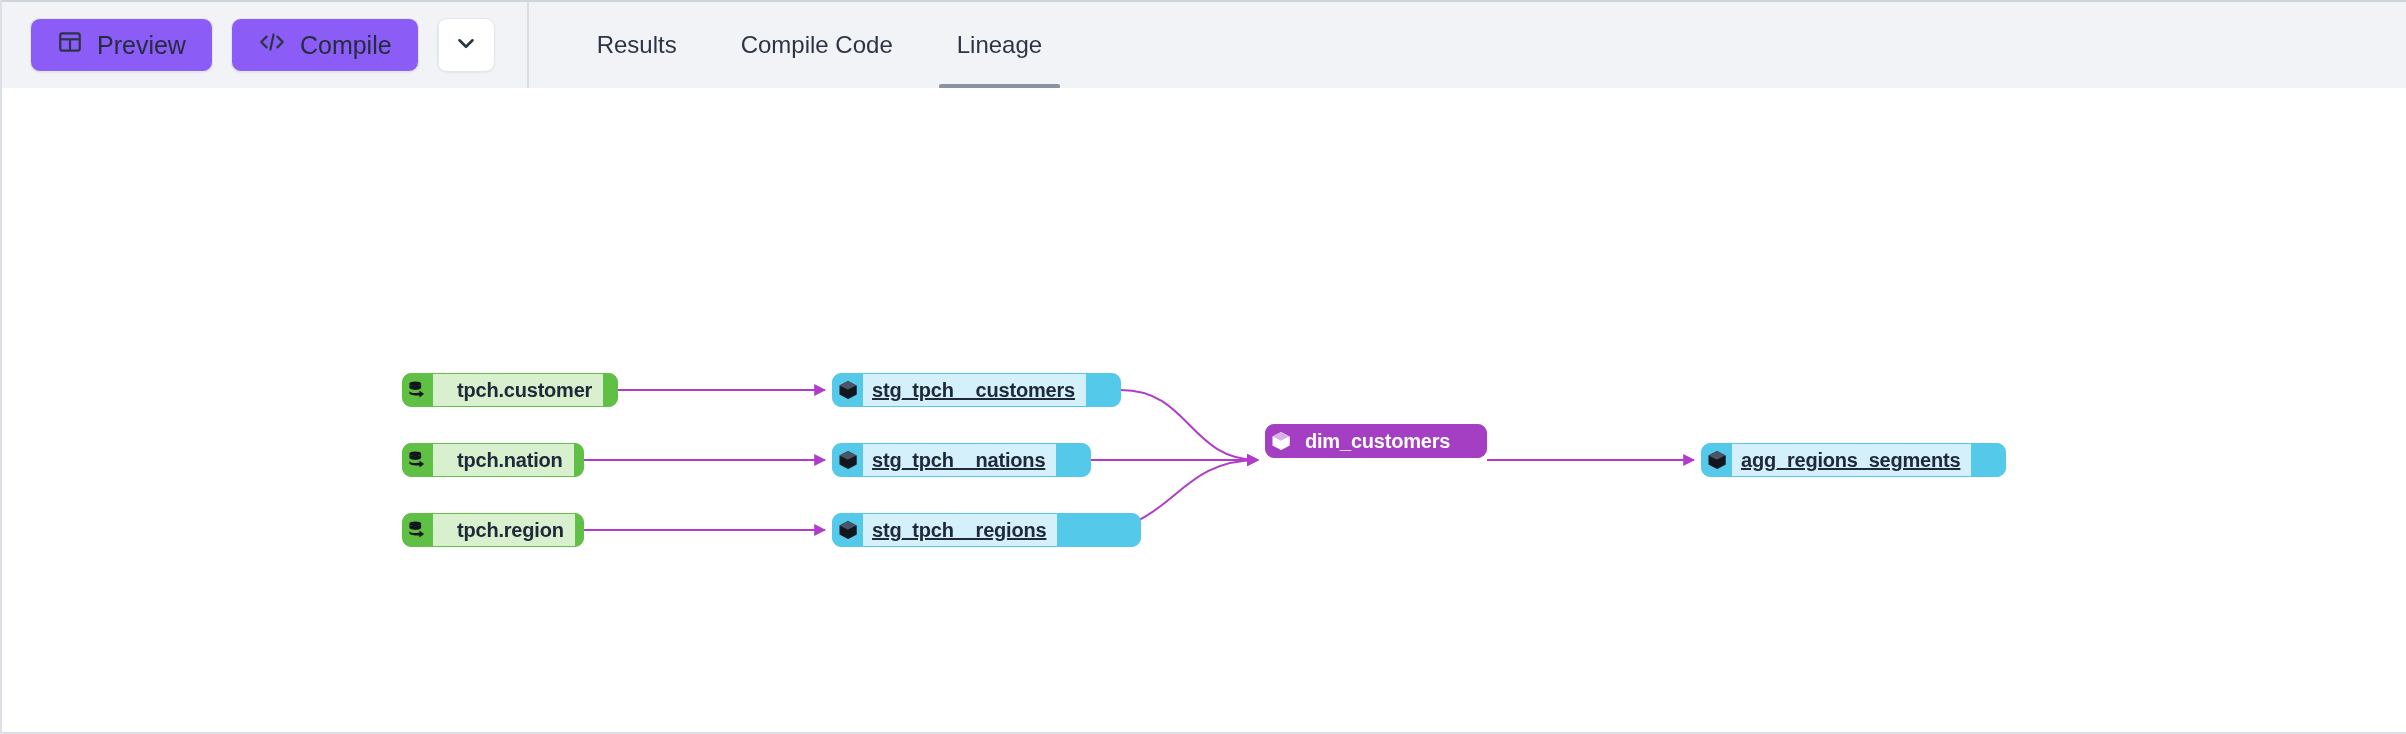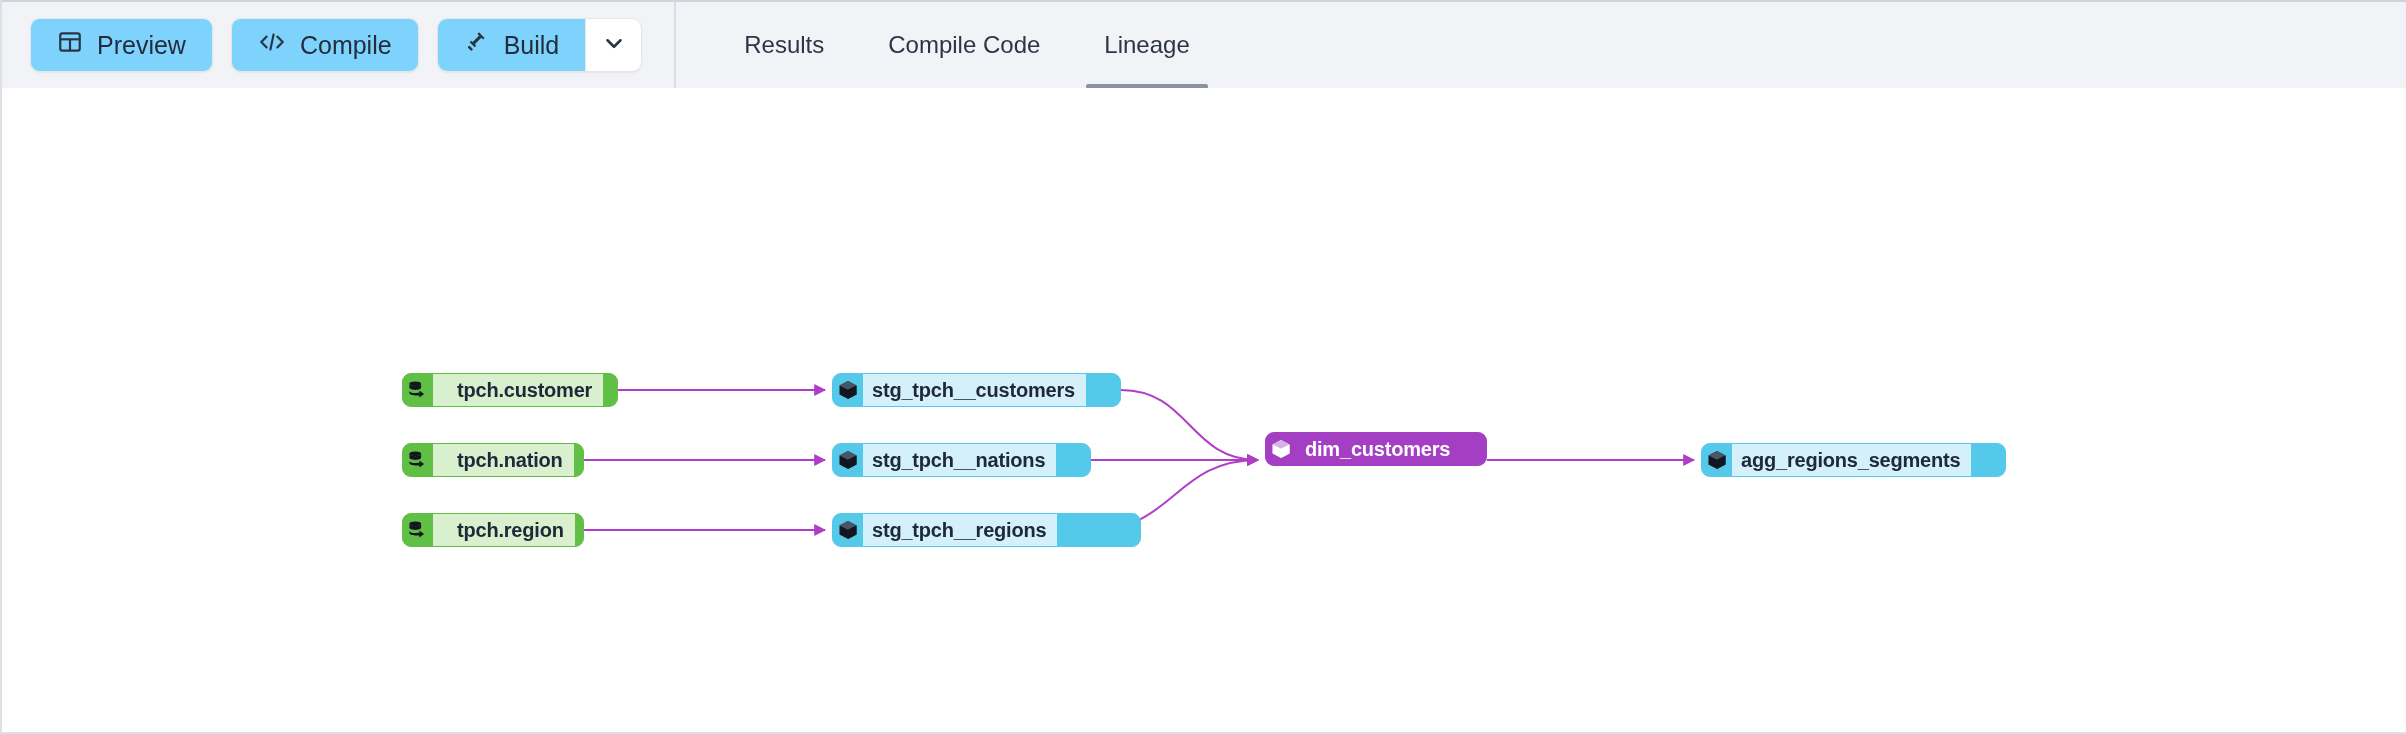--- a/index.html
+++ b/index.html
@@ -33,21 +33,21 @@
     margin-left: 28px;
     gap: 18px;
     height: 100%;
   }
   .btn {
     display: flex;
     align-items: center;
     gap: 14px;
     height: 54px;
     padding: 12px 26px;
-    background: #7dd3fc;
+    background: #8b5cf6;
     border: 1px solid #e3e6ea;
     border-radius: 10px;
     box-shadow: 0 1px 2px rgba(16,24,40,0.06);
     color: #242c3d;
     font-size: 25px;
     white-space: nowrap;
     cursor: pointer;
   }
   .btn-split {
     display: flex;
@@ -199,21 +199,21 @@
   }
 
   
   .node.source { background: #60bf45; border: 1px solid #60bf45; }
   .node.source .ico { background: #60bf45; }
   .node.source .lbl { background: #d8f0cd; color: #20293a; padding-left: 24px; }
 
   
   .node.model { background: #55c9ea; border: 1px solid #55c9ea; }
   .node.model .ico { background: #55c9ea; }
-  .node.model .lbl { background: #d3f0fb; color: #20293a; }
+  .node.model .lbl { background: #d3f0fb; color: #20293a; text-decoration: underline; }
 
   
   .node.selected { background: #a43fc4; border: 1px solid #a43fc4; }
   .node.selected .ico { background: #a43fc4; }
   .node.selected .lbl { background: #a43fc4; color: #ffffff; }
 </style>
 </head>
 <body>
 
 <div id="app">
@@ -238,29 +238,20 @@
           <svg width="28" height="26" viewBox="0 0 26 24" fill="none" stroke="#2b3445" stroke-width="2" stroke-linecap="round" stroke-linejoin="round">
             <polyline points="8,7 3,12 8,17"></polyline>
             <polyline points="18,7 23,12 18,17"></polyline>
             <line x1="14.5" y1="5" x2="11.5" y2="19"></line>
           </svg>
         </span>
         <span>Compile</span>
       </div>
 
       <div class="btn-split">
-        <div class="btn">
-          <span>
-            <svg width="26" height="26" viewBox="0 0 24 24" fill="#2b3445">
-              <path d="M13.8 3.1l-1.4 1.4 1.6 1.6-6.0 6.0-1.3-1.3-1.5 1.5 4.6 4.6 1.5-1.5-1.3-1.3 6.0-6.0 1.6 1.6 1.4-1.4-5.2-5.2z"></path>
-              <rect x="3.2" y="16.6" width="5.2" height="2.4" rx="1.1" transform="rotate(45 5.8 17.8)"></rect>
-            </svg>
-          </span>
-          <span>Build</span>
-        </div>
         <div class="caret">
           <span>
             <svg width="26" height="26" viewBox="0 0 24 24" fill="none" stroke="#2b3445" stroke-width="2.4" stroke-linecap="round" stroke-linejoin="round">
               <polyline points="6,9.5 12,15.5 18,9.5"></polyline>
             </svg>
           </span>
         </div>
       </div>
 
     </div>
@@ -382,21 +373,21 @@
         <div class="node model" style="left: 830px; top: 425px; width: 309px;">
           <span class="ico">
             <svg width="22" height="22" viewBox="0 0 24 24">
               <path d="M12 2.2 21.3 7v10L12 21.8 2.7 17V7z" fill="#12161f"></path>
               <path d="M12 2.2 21.3 7 12 11.8 2.7 7z" fill="#4a5666"></path>
               <path d="M12 11.8 21.3 7v10L12 21.8z" fill="#12161f" opacity="0.82"></path>
             </svg>
           </span>
           <span class="lbl">stg_tpch__regions</span>
         </div>
-        <div class="node selected" style="left: 1263px; top: 344px; width: 222px;">
+        <div class="node selected" style="left: 1263px; top: 336px; width: 222px;">
           <span class="ico">
             <svg width="22" height="22" viewBox="0 0 24 24">
               <path d="M12 2.2 21.3 7v10L12 21.8 2.7 17V7z" fill="#ffffff"></path>
               <path d="M12 2.2 21.3 7 12 11.8 2.7 7z" fill="#d7b2e6"></path>
               <path d="M12 11.8 21.3 7v10L12 21.8z" fill="#ffffff" opacity="0.82"></path>
             </svg>
           </span>
           <span class="lbl">dim_customers</span>
         </div>
         <div class="node model" style="left: 1699px; top: 355px; width: 305px;">

